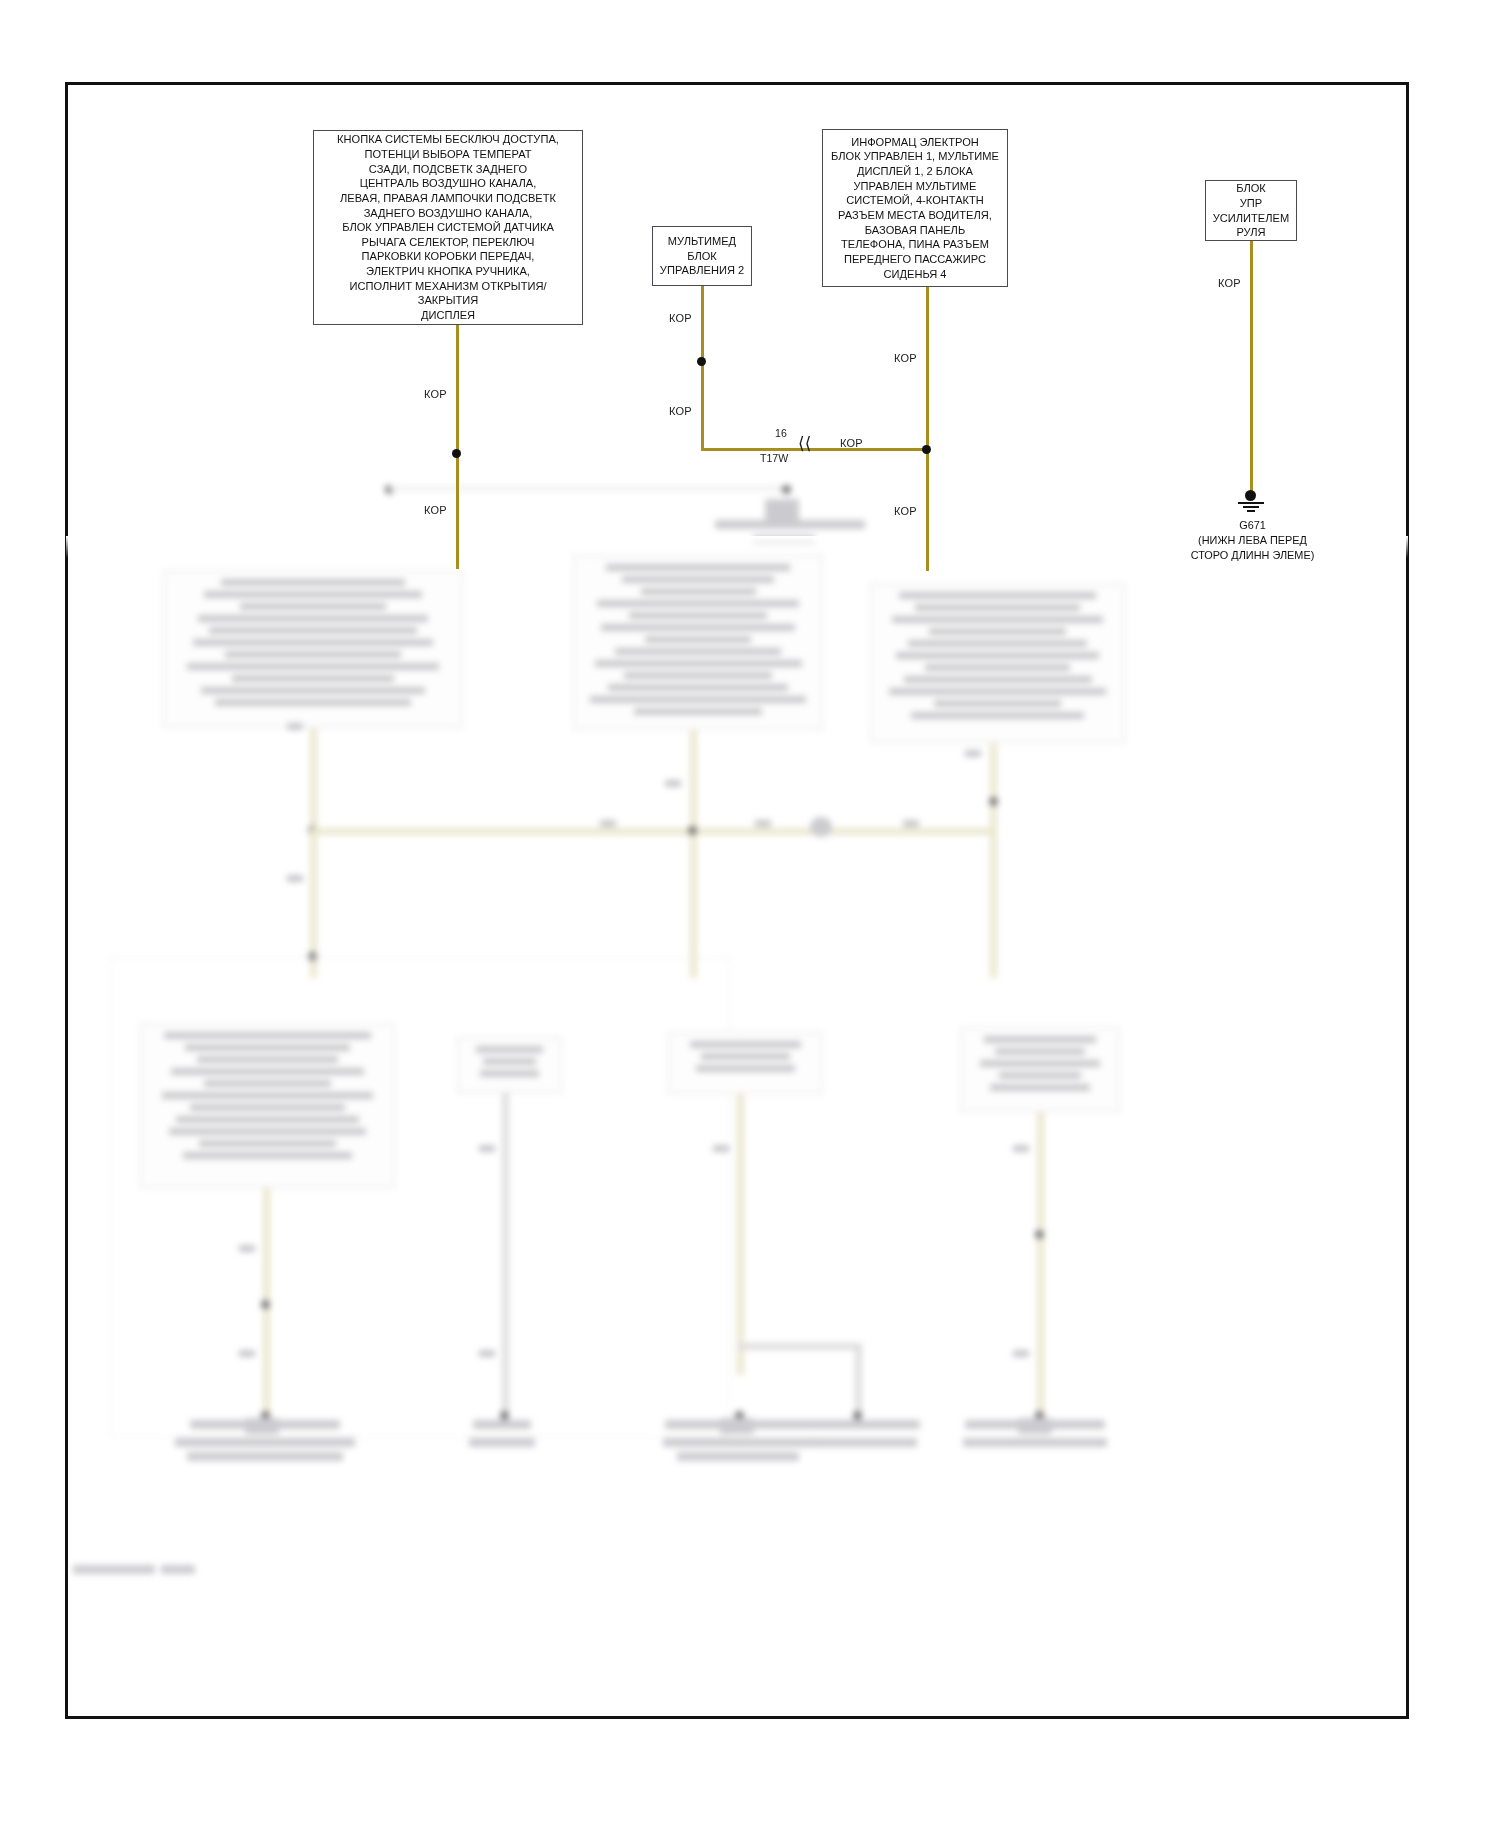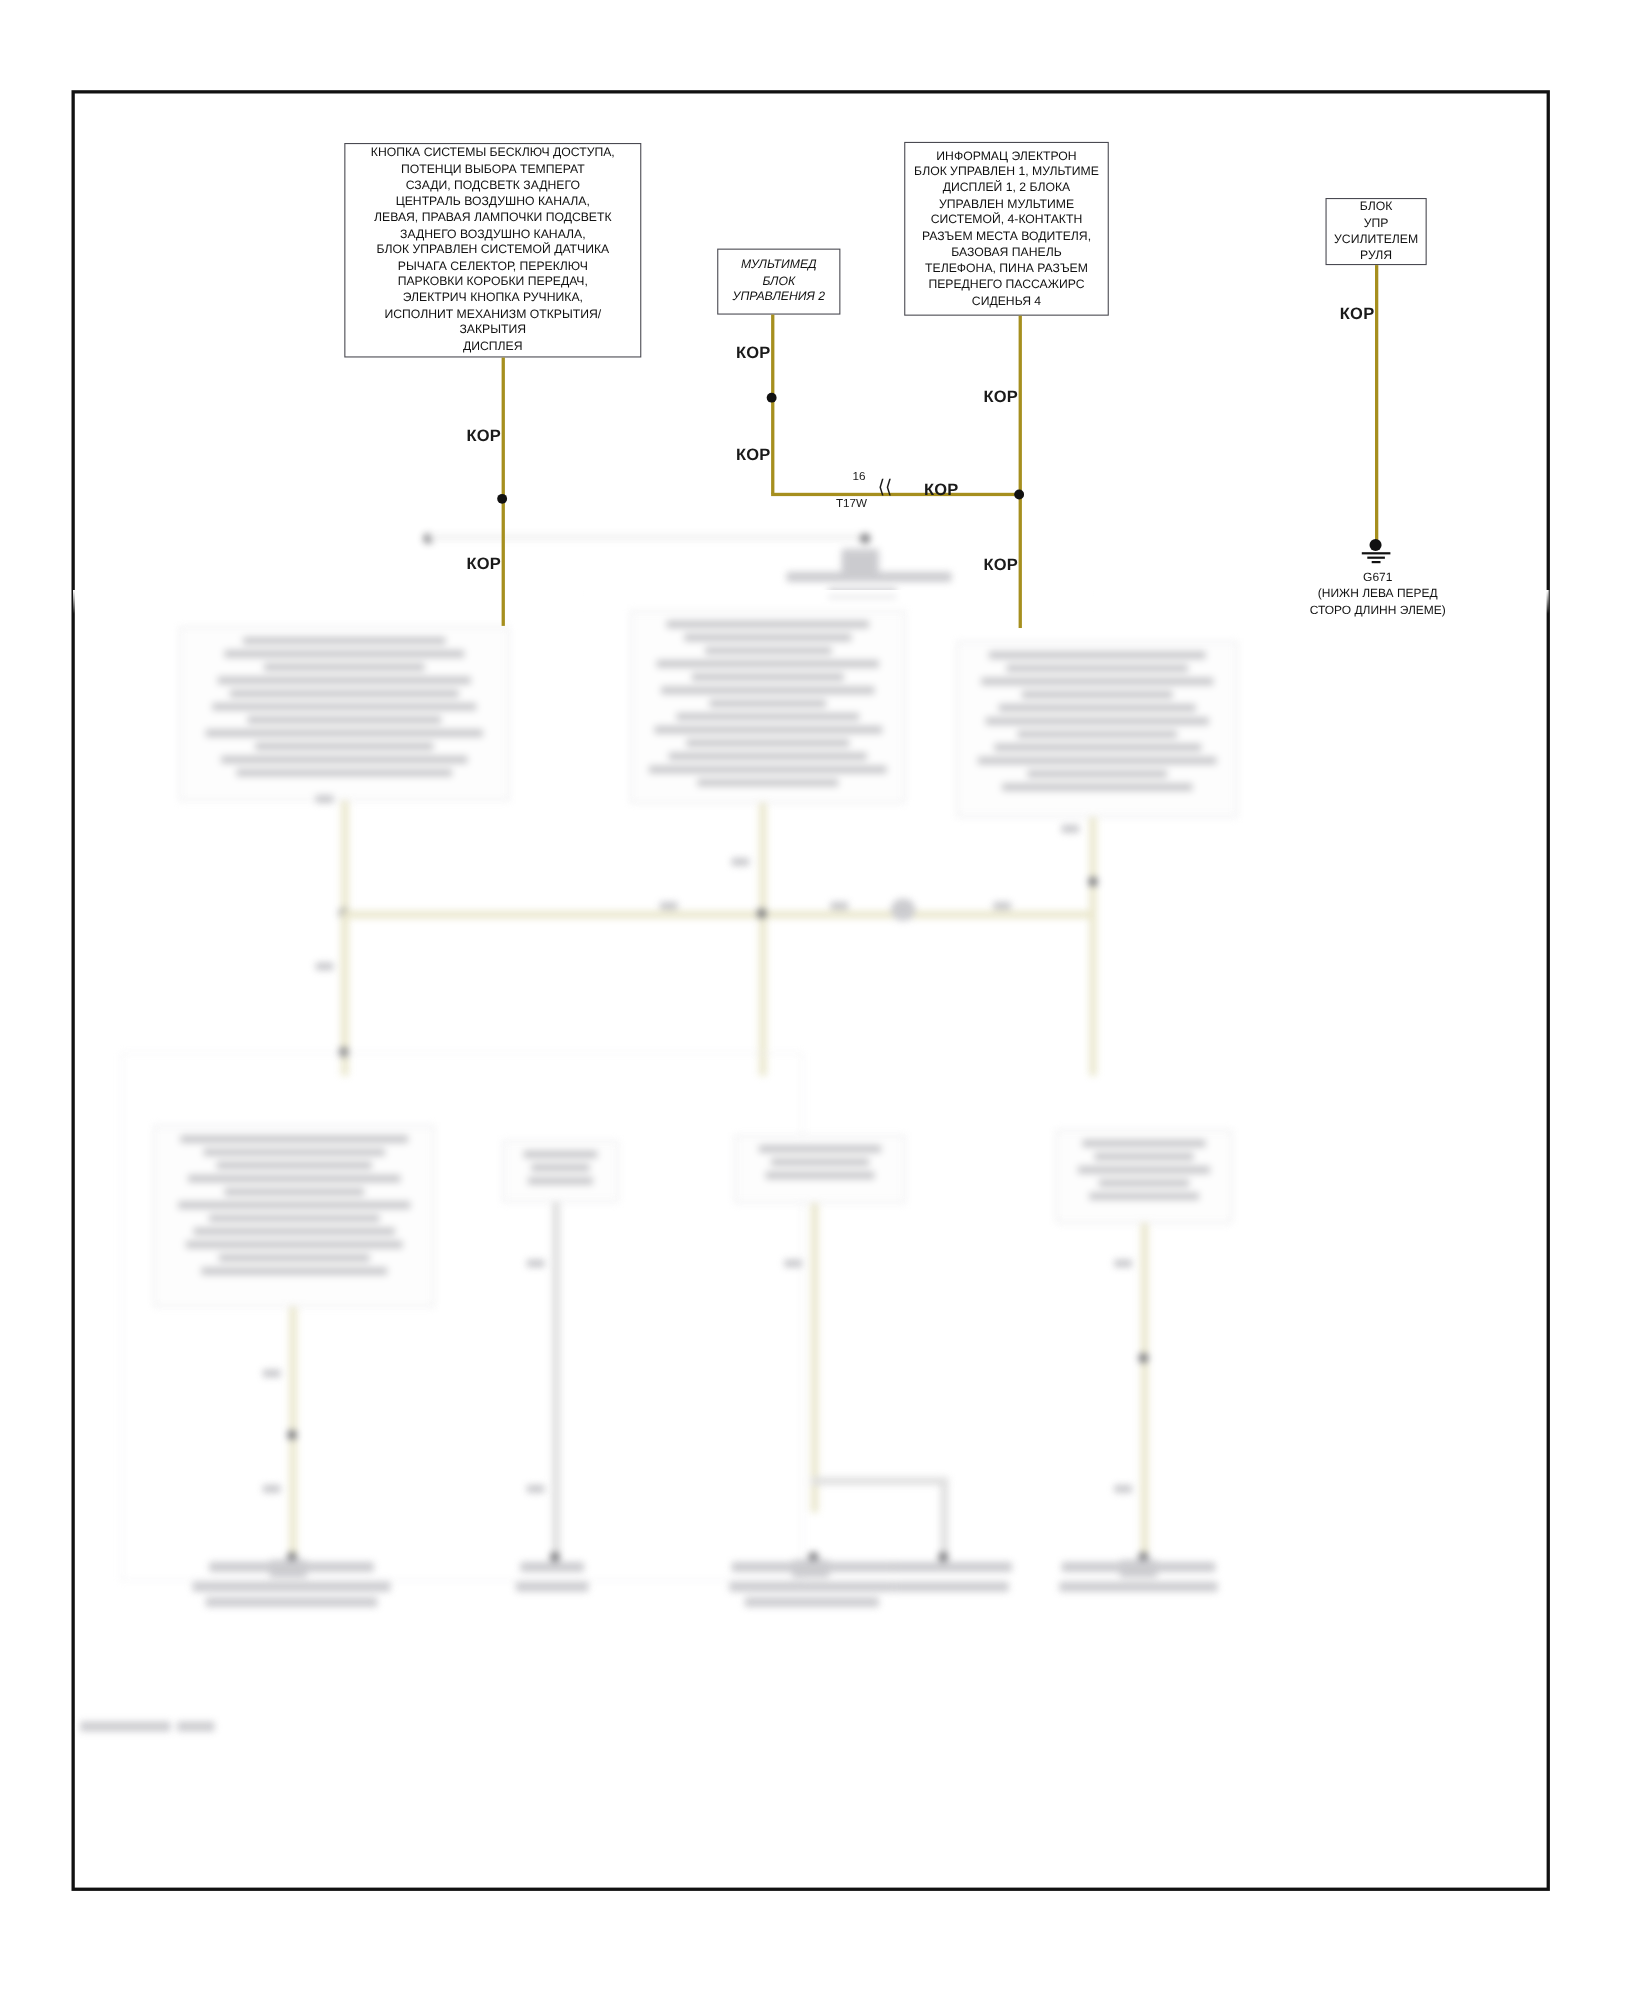--- a/index.html
+++ b/index.html
@@ -35,21 +35,21 @@
     display: flex;
     align-items: center;
     justify-content: center;
     text-align: center;
     line-height: 1.32;
     padding: 4px 6px;
     white-space: pre-line;
   }
 
   #box-keyless   { left: 313px; top: 130px; width: 270px; height: 195px; font-size: 11.1px; }
-  #box-multimedia{ left: 652px; top: 226px; width: 112px; height: 60px;  font-size: 11.1px; font-style: italic; }
+  #box-multimedia{ left: 652px; top: 226px; width: 100px; height: 60px;  font-size: 11.1px; }
   #box-infotain  { left: 822px; top: 129px; width: 186px; height: 158px; font-size: 11.1px; }
   #box-eps       { left: 1205px; top: 180px; width: 92px;  height: 61px;  font-size: 11.1px; }
 
   
   .wire-v {
     position: absolute;
     width: 2.6px;
     background: #a68f1e;
   }
   .wire-h {
@@ -77,25 +77,24 @@
     border-radius: 50%;
     background: #111111;
   }
   #dot-keyless { left: 452px; top: 449px; }
   #dot-mm      { left: 697px; top: 357px; }
   #dot-info    { left: 922px; top: 445px; }
 
   
   .wlabel {
     position: absolute;
-    font-size: 15px;
+    font-size: 11px;
     color: #1a1a1a;
     white-space: nowrap;
     letter-spacing: .2px;
-    font-weight: bold;
   }
   #lab-k1 { left: 424px; top: 388px; }
   #lab-k2 { left: 424px; top: 504px; }
   #lab-m1 { left: 669px; top: 312px; }
   #lab-m2 { left: 669px; top: 405px; }
   #lab-i1 { left: 894px; top: 352px; }
   #lab-i2 { left: 894px; top: 505px; }
   #lab-e1 { left: 1218px; top: 277px; }
   #lab-t1 { left: 840px; top: 437px; }
 

